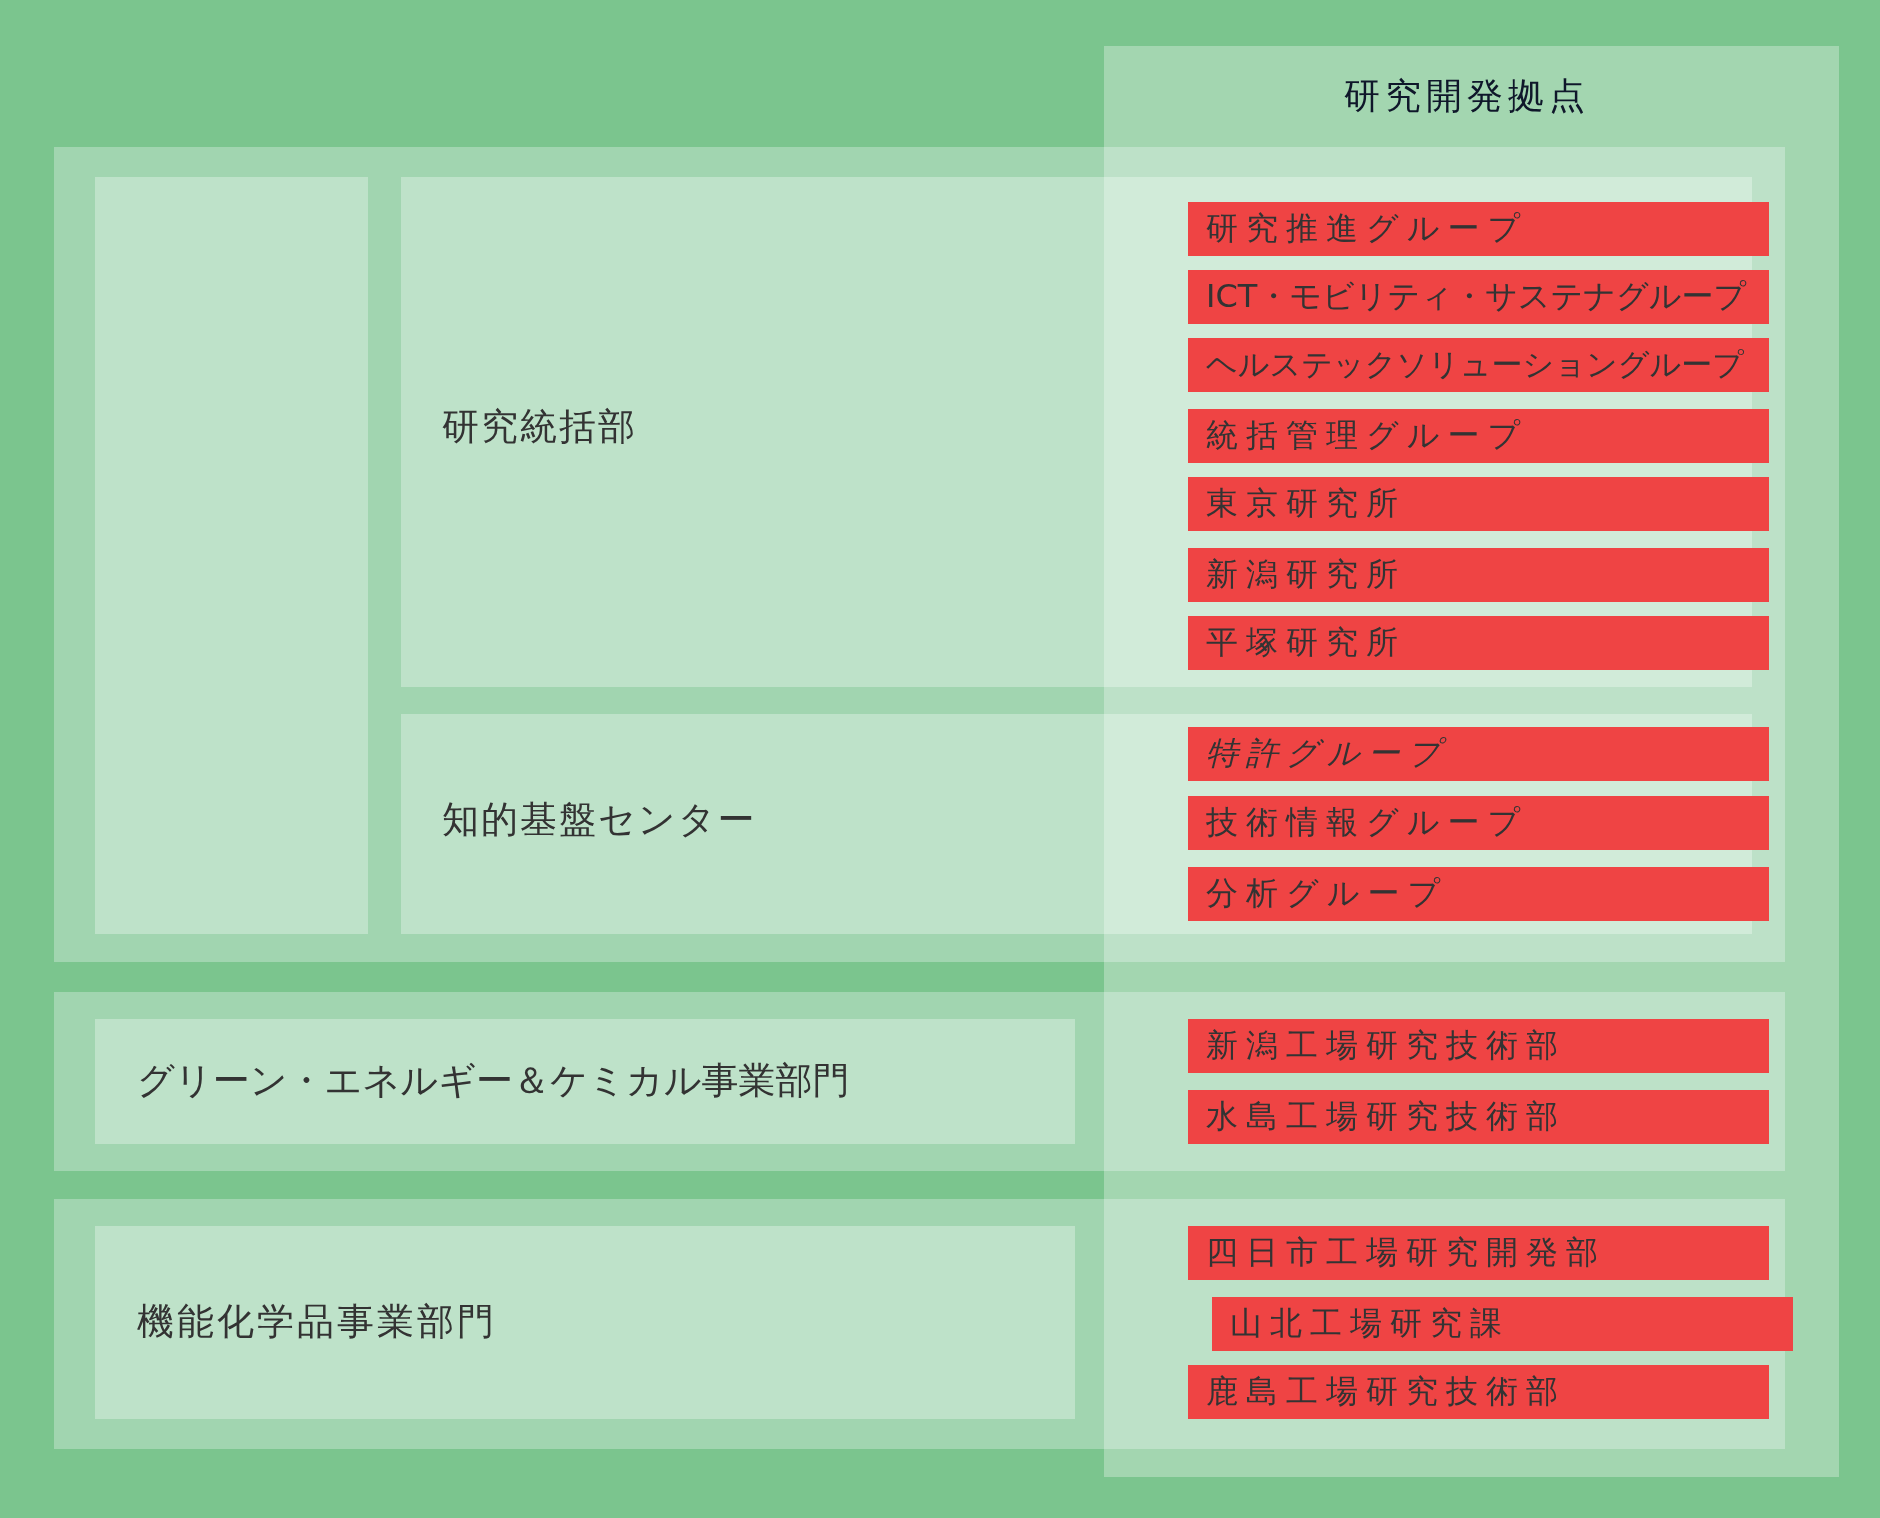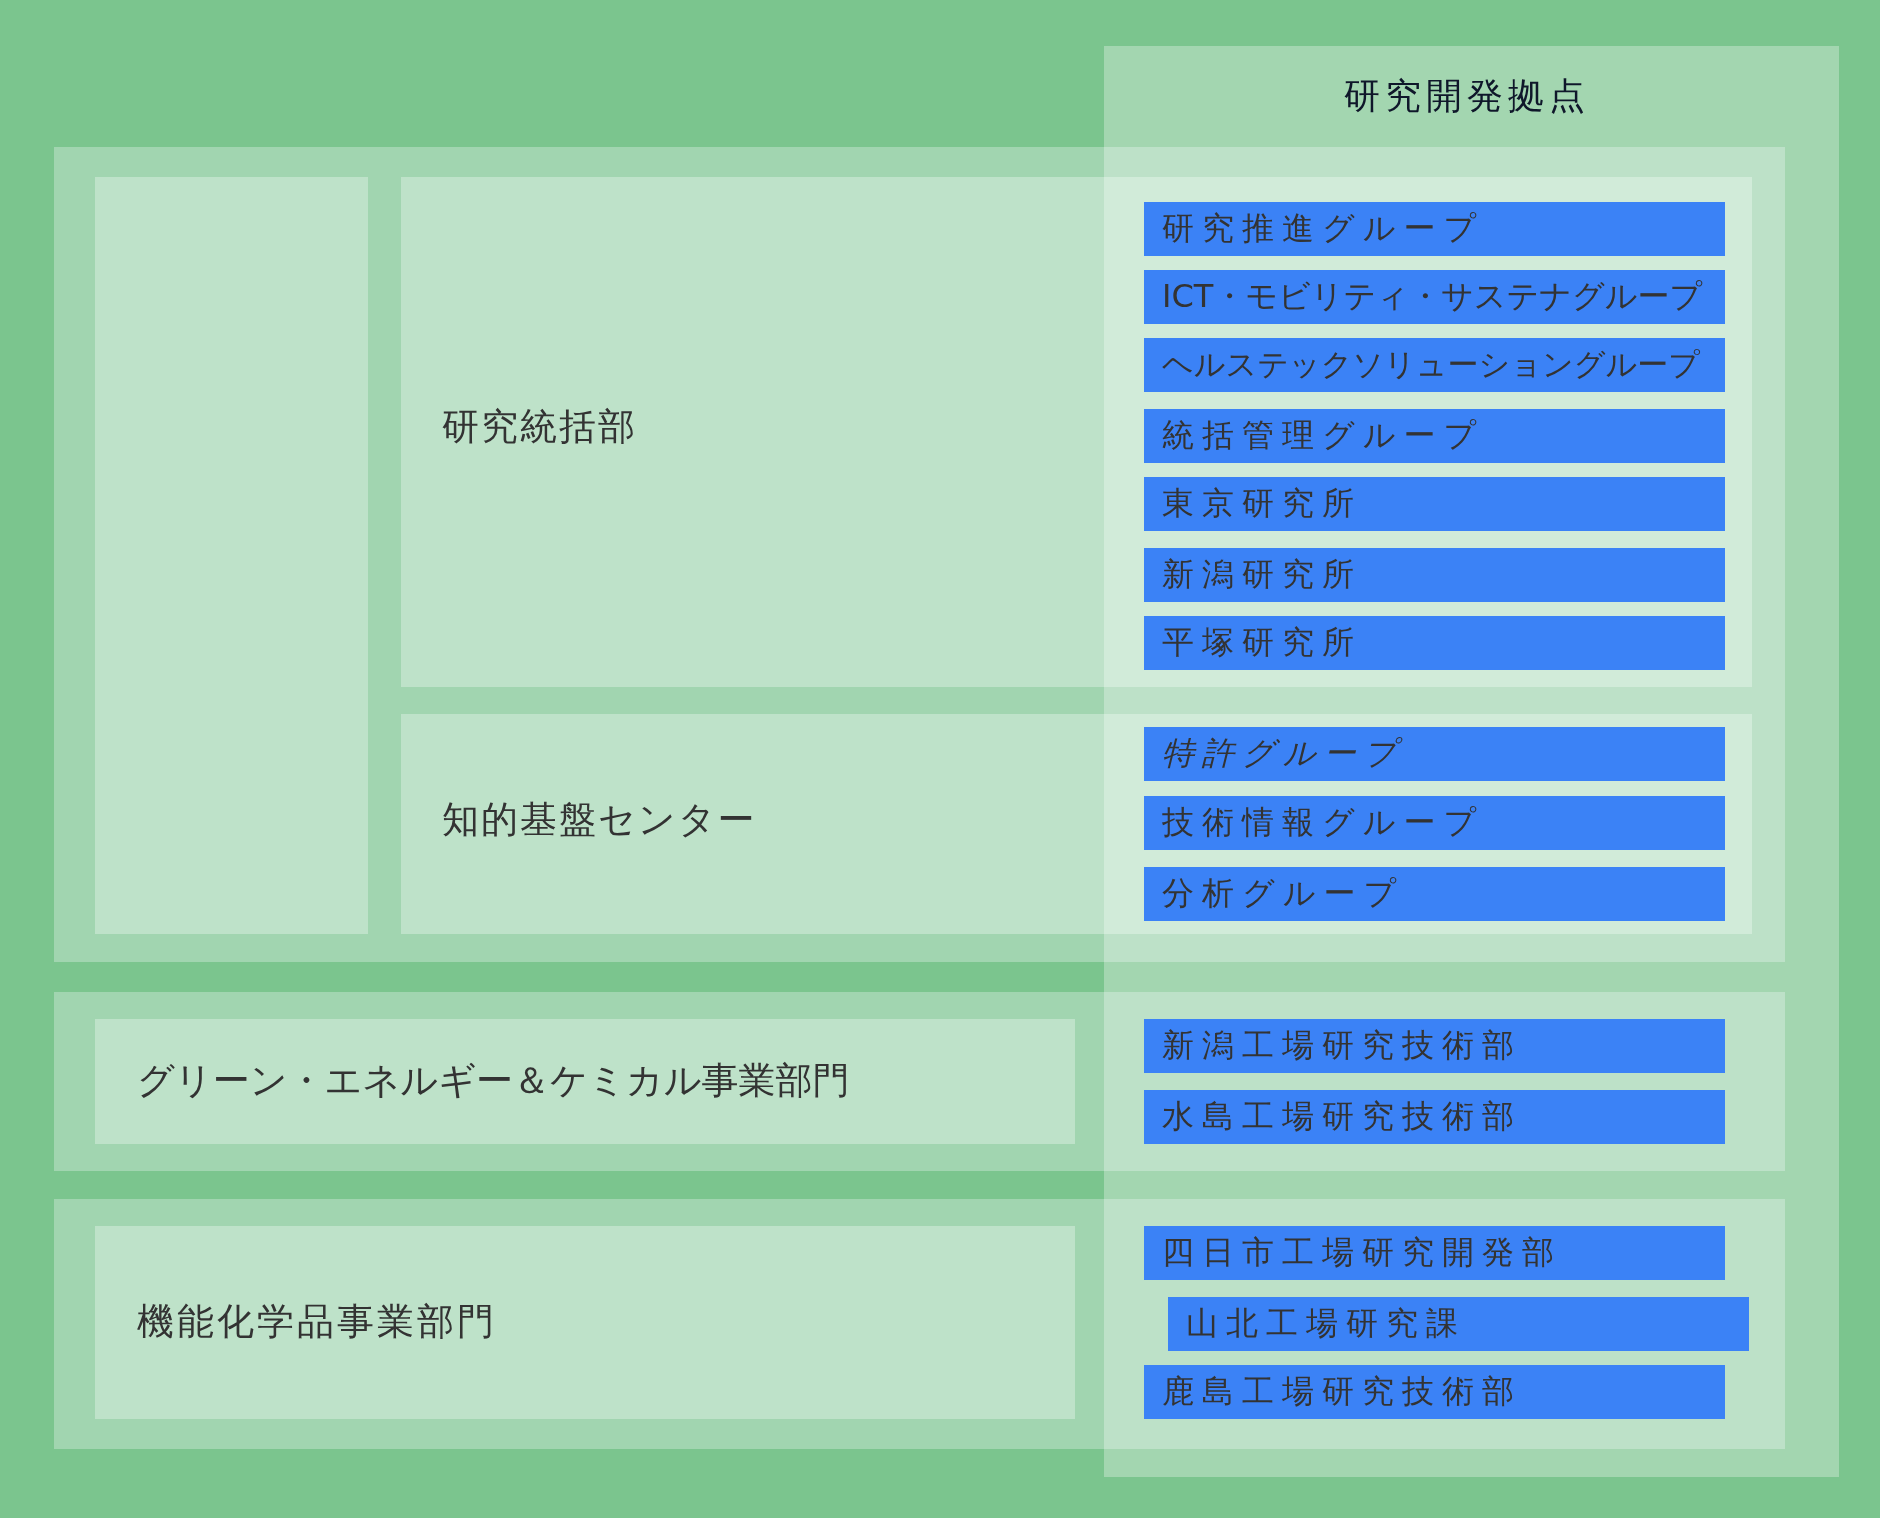--- a/index.html
+++ b/index.html
@@ -16,22 +16,22 @@
   .dept-label {
     position: absolute; font-size: 37px; line-height: 40px; white-space: nowrap;
     color: #333333; letter-spacing: 2px;
   }
   .panel-title {
     position: absolute; left: 1104px; top: 46px; width: 735px; height: 101px;
     display: flex; align-items: center; justify-content: center;
     font-size: 36px; letter-spacing: 5px; color: #0f172a; font-weight: 500;
   }
   .item {
-    position: absolute; left: 1144px; width: 581px; height: 54px;
-    background: #3b82f6; display: flex; align-items: center;
+    position: absolute; left: 1188px; width: 581px; height: 54px;
+    background: #ef4444; display: flex; align-items: center;
     padding-left: 18px; box-sizing: border-box;
     font-size: 32px; color: #333333; white-space: nowrap; overflow: hidden;
   }
   .sp-wide { letter-spacing: 8px; }
   .sp-none { letter-spacing: 0px; }
 </style>
 </head>
 <body>
 
 <div class="abs c1" style="left:54px; top:147px; width:1731px; height:815px;"></div>

